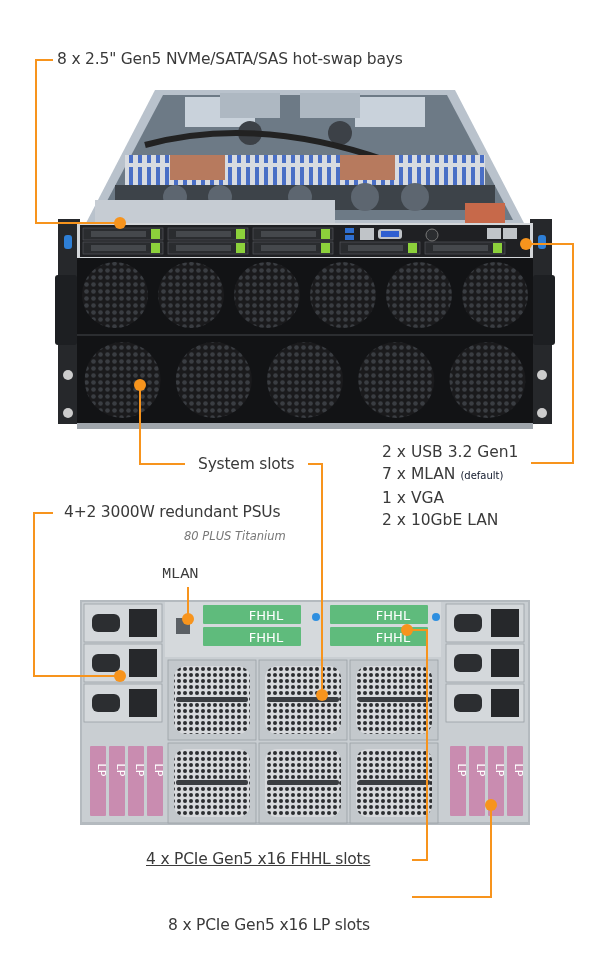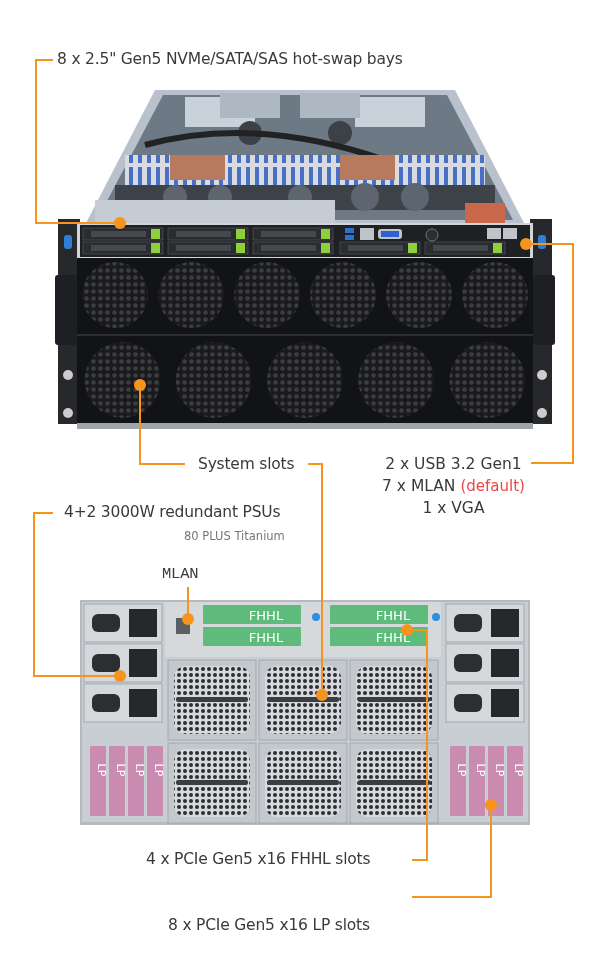--- a/index.html
+++ b/index.html
@@ -1,20 +1,20 @@
 <!DOCTYPE html>
 <html><head>
 <meta charset="utf-8">
 <style>
   html, body { margin:0; padding:0; background:#ffffff; }
   body { width:610px; height:965px; position:relative; overflow:hidden;
          font-family:"DejaVu Sans", sans-serif; color:#333333; }
   .lbl { position:absolute; white-space:nowrap; color:#3a3a3a; font-size:15.5px; letter-spacing:-0.2px; }
-  .sub { position:absolute; white-space:nowrap; color:#777777; font-size:11.5px; }
-  .sm  { color:#ef4444; font-size:15px;margin-top:44px; }
+  .sub { position:absolute; white-space:nowrap; color:#777777; font-size:11.5px;font-style:italic; }
+  .sm  { color:#0f172a; font-size:10px;margin-top:44px; }
   svg.lines { position:absolute; left:0; top:0; }
   .server { position:absolute; }
 </style>
 </head>
 <body>
 
 <svg class="server" style="left:55px;top:85px" width="500" height="355" viewBox="0 0 500 355">
   <defs>
     <pattern id="hex" width="7" height="7" patternUnits="userSpaceOnUse">
       <rect width="7" height="7" fill="#1a1a1c"></rect>
@@ -288,25 +288,26 @@
     <circle cx="188" cy="619" r="6"></circle>
     <circle cx="407" cy="630" r="6"></circle>
     <circle cx="491" cy="805" r="6"></circle>
   </g>
 </svg>
 
 <div class="lbl" style="left:57px;top:50px;">8 x 2.5" Gen5 NVMe/SATA/SAS hot-swap bays</div>
 
 <div class="lbl" style="left:198px;top:455px;">System slots</div>
 
-<div style="position:absolute;left:382px;top:453px;line-height:22px;font-size:15.5px;color:#3a3a3a;text-align:center;">
+<div style="position:absolute;left:382px;top:441px;line-height:22px;font-size:15.5px;color:#3a3a3a;">
   <div><span>2 x USB 3.2 Gen1</span></div>
   <div><span>7 x MLAN</span> <span class="sm">(default)</span></div>
   <div><span>1 x VGA</span></div>
+  <div><span>2 x 10GbE LAN</span></div>
 </div>
 
 <div class="lbl" style="left:64px;top:503px;">4+2 3000W redundant PSUs</div>
 <div class="sub" style="left:184px;top:529px;">80 PLUS Titanium</div>
 
 <div class="lbl" style="left:162px;top:565px;font-family:Liberation Mono, monospace;">MLAN</div>
 
-<div class="lbl" style="left:146px;top:850px;">4 x PCIe Gen5 x16 FHHL slots</div>
+<div class="lbl" style="left:146px;top:850px;text-decoration:underline;">4 x PCIe Gen5 x16 FHHL slots</div>
 <div class="lbl" style="left:168px;top:887px;margin-top:29px;">8 x PCIe Gen5 x16 LP slots</div>
 
 </body></html>

